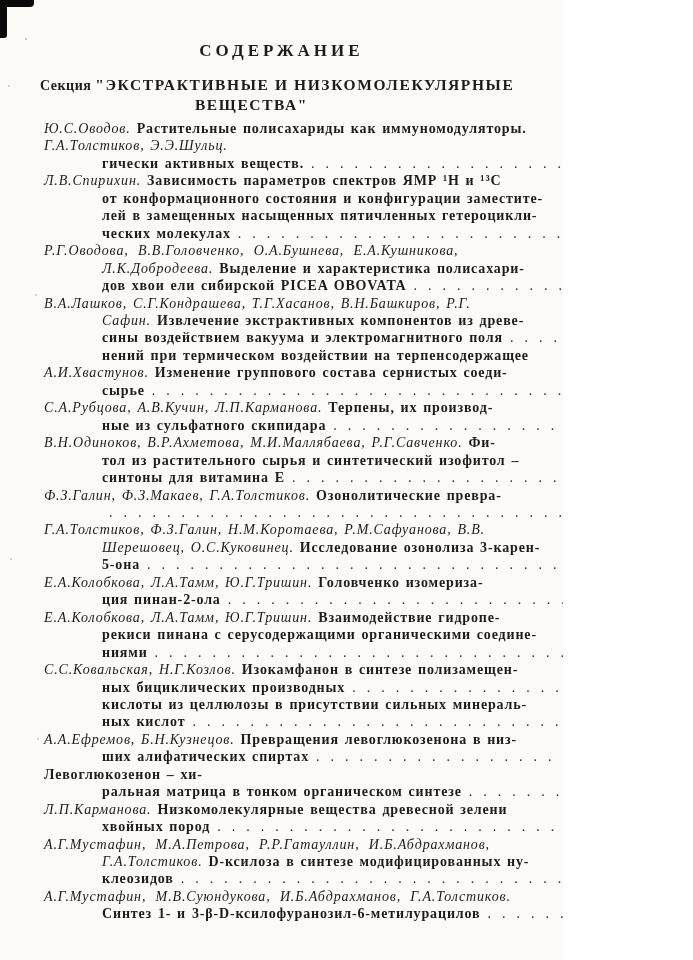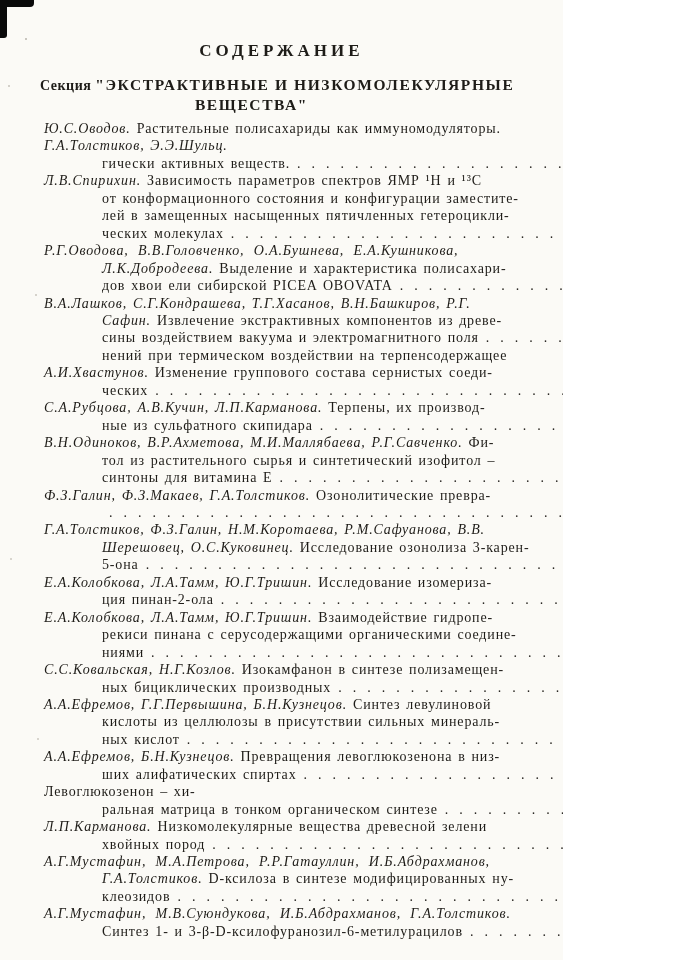--- a/index.html
+++ b/index.html
@@ -58,21 +58,21 @@
     width: 612px;
     font-size: 14px;
     line-height: 17.45px;
     letter-spacing: 0.85px;
     word-spacing: 1.5px;
   }
   .line { display: flex; align-items: flex-start; padding-left: 58px; }
   .line.first { padding-left: 0; }
   .authors { font-style: italic; white-space: pre; flex: 0 0 auto; }
   .authors:not(:empty) { margin-right: 6px; }
-  .txt { white-space: pre; flex: 0 0 auto; }
+  .txt { white-space: pre; flex: 0 0 auto; font-weight: bold; }
   .spread { word-spacing: 5px; }
   .dot-leader {
     flex: 1 1 auto; min-width: 0;
     overflow: hidden; white-space: nowrap;
     margin: 0 12px 0 7px;
   }
   .dot-leader::after {
     content: ". . . . . . . . . . . . . . . . . . . . . . . . . . . . . . . . . . . . . . . . . . . . . . . . . . . .";
     letter-spacing: 3px;
     color: #2a2824;
@@ -181,21 +181,21 @@
     <span class="txt">нений при термическом воздействии на терпенсодержащее</span>
 
   </div>
       <div class="line first">
     <span class="authors">А.И.Хвастунов.</span>
     <span class="txt">Изменение группового состава сернистых соеди-</span>
 
   </div>
       <div class="line">
     <span class="authors"></span>
-    <span class="txt">ческих</span>
+    <span class="txt">сырье</span>
     <span class="dot-leader"></span>
     <span class="page-num">10</span>
   </div>
       <div class="line first">
     <span class="authors">С.А.Рубцова, А.В.Кучин, Л.П.Карманова.</span>
     <span class="txt">Терпены, их производ-</span>
 
   </div>
       <div class="line">
     <span class="authors"></span>
@@ -240,21 +240,21 @@
 
   </div>
       <div class="line">
     <span class="authors"></span>
     <span class="txt">5-она</span>
     <span class="dot-leader"></span>
     <span class="page-num">14</span>
   </div>
       <div class="line first">
     <span class="authors">Е.А.Колобкова, Л.А.Тамм, Ю.Г.Тришин.</span>
-    <span class="txt">Исследование изомериза-</span>
+    <span class="txt">Головченко изомериза-</span>
 
   </div>
       <div class="line">
     <span class="authors"></span>
     <span class="txt">ция пинан-2-ола</span>
     <span class="dot-leader"></span>
     <span class="page-num">15</span>
   </div>
       <div class="line first">
     <span class="authors">Е.А.Колобкова, Л.А.Тамм, Ю.Г.Тришин.</span>
@@ -276,25 +276,20 @@
     <span class="authors">С.С.Ковальская, Н.Г.Козлов.</span>
     <span class="txt">Изокамфанон в синтезе полизамещен-</span>
 
   </div>
       <div class="line">
     <span class="authors"></span>
     <span class="txt">ных бициклических производных</span>
     <span class="dot-leader"></span>
     <span class="page-num">17</span>
   </div>
-      <div class="line first">
-    <span class="authors">А.А.Ефремов, Г.Г.Первышина, Б.Н.Кузнецов.</span>
-    <span class="txt">Синтез левулиновой</span>
-
-  </div>
       <div class="line">
     <span class="authors"></span>
     <span class="txt">кислоты из целлюлозы в присутствии сильных минераль-</span>
 
   </div>
       <div class="line">
     <span class="authors"></span>
     <span class="txt">ных кислот</span>
     <span class="dot-leader"></span>
     <span class="page-num">18</span>

